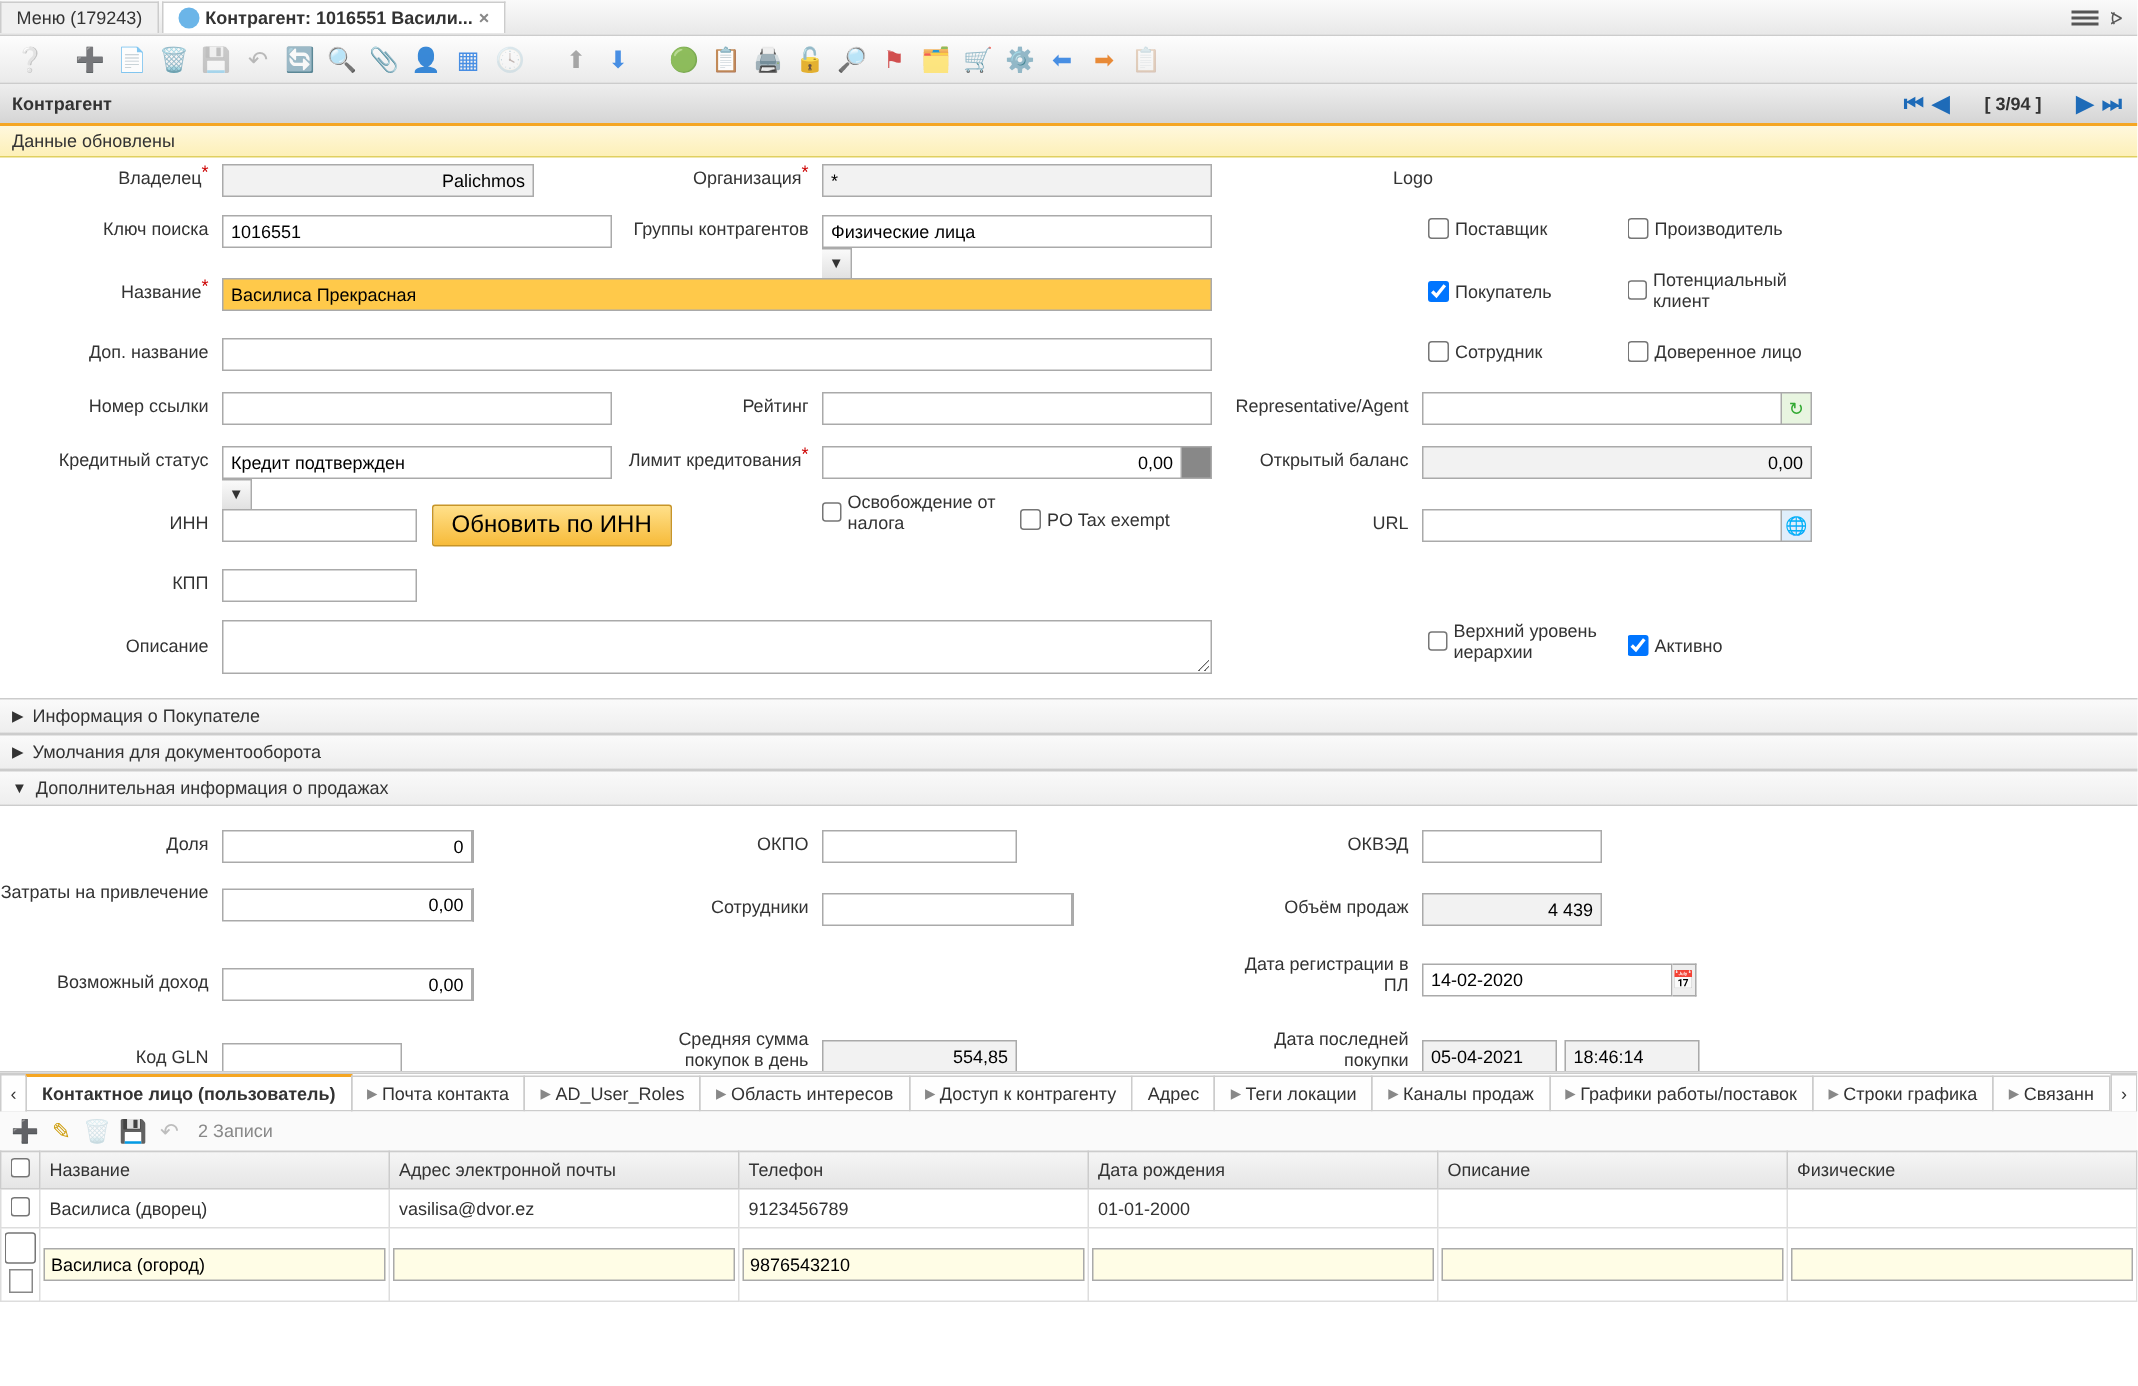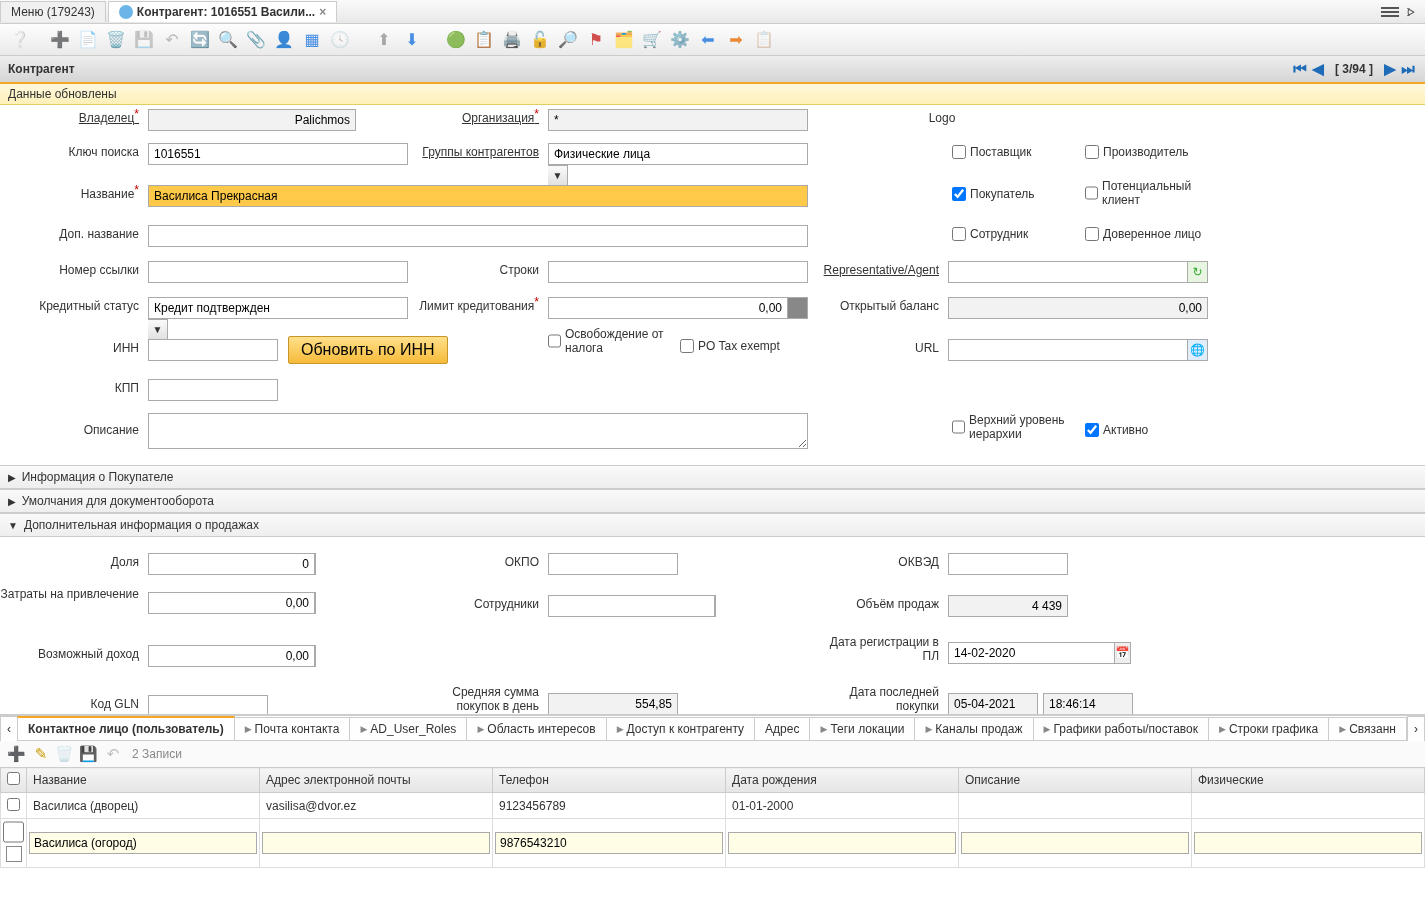--- a/index.html
+++ b/index.html
@@ -11,27 +11,27 @@
 .tab .close { color: #888; font-weight: bold; }
 .tabs-bar .spacer { flex: 1; }
 .menu-icon { width: 18px; display: inline-flex; flex-direction: column; gap: 2px; margin-right: 8px; cursor: pointer; }
 .menu-icon span { height: 2px; background: #555; }
 .chevrons { margin-right: 10px; cursor: pointer; font-size: 14px; color: #555;}
 .toolbar { height: 32px; background: linear-gradient(#fdfdfd,#eaeaea); display: flex; align-items: center; padding: 0 8px; gap: 4px; border-bottom: 1px solid #ccc; }
 .tb-btn { width: 24px; height: 24px; display: flex; align-items: center; justify-content: center; cursor: pointer; font-size: 16px; opacity: .85; }
 .section-bar { background: linear-gradient(#eee,#d5d5d5); padding: 4px 8px; font-weight: bold; display: flex; align-items: center; border-bottom: 2px solid #f5a623; }
 .section-bar .sp { flex: 1; }
 .nav-btn { width: 18px; text-align: center; color: #1e6bb8; cursor: pointer; font-weight: bold; font-size: 15px;}
-.page-indicator { margin: 0 8px; color: #333; }
+.page-indicator { margin: 0 20px; color: #333; }
 .status-line { background: linear-gradient(#fff8dd,#fdf0b8); padding: 3px 8px; border-bottom: 1px solid #e0d060; }
 .form-area { position: relative; height: 610px; overflow-y: auto; border-bottom: 1px solid #ccc; }
 .form-grid { position: relative; padding: 10px 0 0 0; }
 .fld { position: absolute; display: flex; align-items: center; }
 .lbl { text-align: right; padding-right: 6px; color: #333; }
-.lbl.link { text-decoration: underline; cursor: pointer; }
+.lbl.link { cursor: pointer; }
 .req::after { content: "*"; color: #c00; position: relative; top: -4px; }
 input[type=text], textarea, select { border: 1px solid #aaa; padding: 3px 5px; font-size: 12px; background: #fff; }
 input[type=text] { height: 22px; }
 input.hl { background: #ffc94a; }
 input.ro { background: #f2f2f2; }
 .combo { display: flex; flex-direction: column; }
 .combo input { flex: 1; }
 .combo .arrow { width: 20px; height: 22px; border: 1px solid #aaa; border-left: none; background: linear-gradient(#fafafa,#e0e0e0); text-align: center; line-height: 20px; cursor: pointer; font-size: 10px;}
 .chk { display: flex; align-items: center; gap: 4px; }
 .chk input { width: 14px; height: 14px; }
@@ -186,21 +186,21 @@
         <input type="checkbox" style="">
         <span>Доверенное лицо</span>
       </div>
 
   <div class="fld" style="left:0;top:158px;width:145px;">
         <span class="lbl" style="width:145px">Номер ссылки</span>
       </div>
   <input type="text" style="position: absolute; left: 148px; top: 156px; width: 260px;">
 
   <div class="fld" style="left:415px;top:158px;width:130px;">
-        <span class="lbl" style="width:130px">Строки</span>
+        <span class="lbl" style="width:130px">Рейтинг</span>
       </div>
   <input type="text" style="position: absolute; left: 548px; top: 156px; width: 260px;">
 
   <div class="fld" style="left:815px;top:158px;width:130px;">
         <span class="lbl link" style="width:130px">Representative/Agent</span>
       </div>
   <div style="position:absolute;left:948px;top:156px;width:260px;display:flex">
     <input type="text" style="flex: 1 1 0%;">
     <span style="width:20px;height:22px;border:1px solid #aaa;border-left:none;background:#e8f5e0;text-align:center;line-height:20px;cursor:pointer;color:#3a3">↻</span>
   </div>

